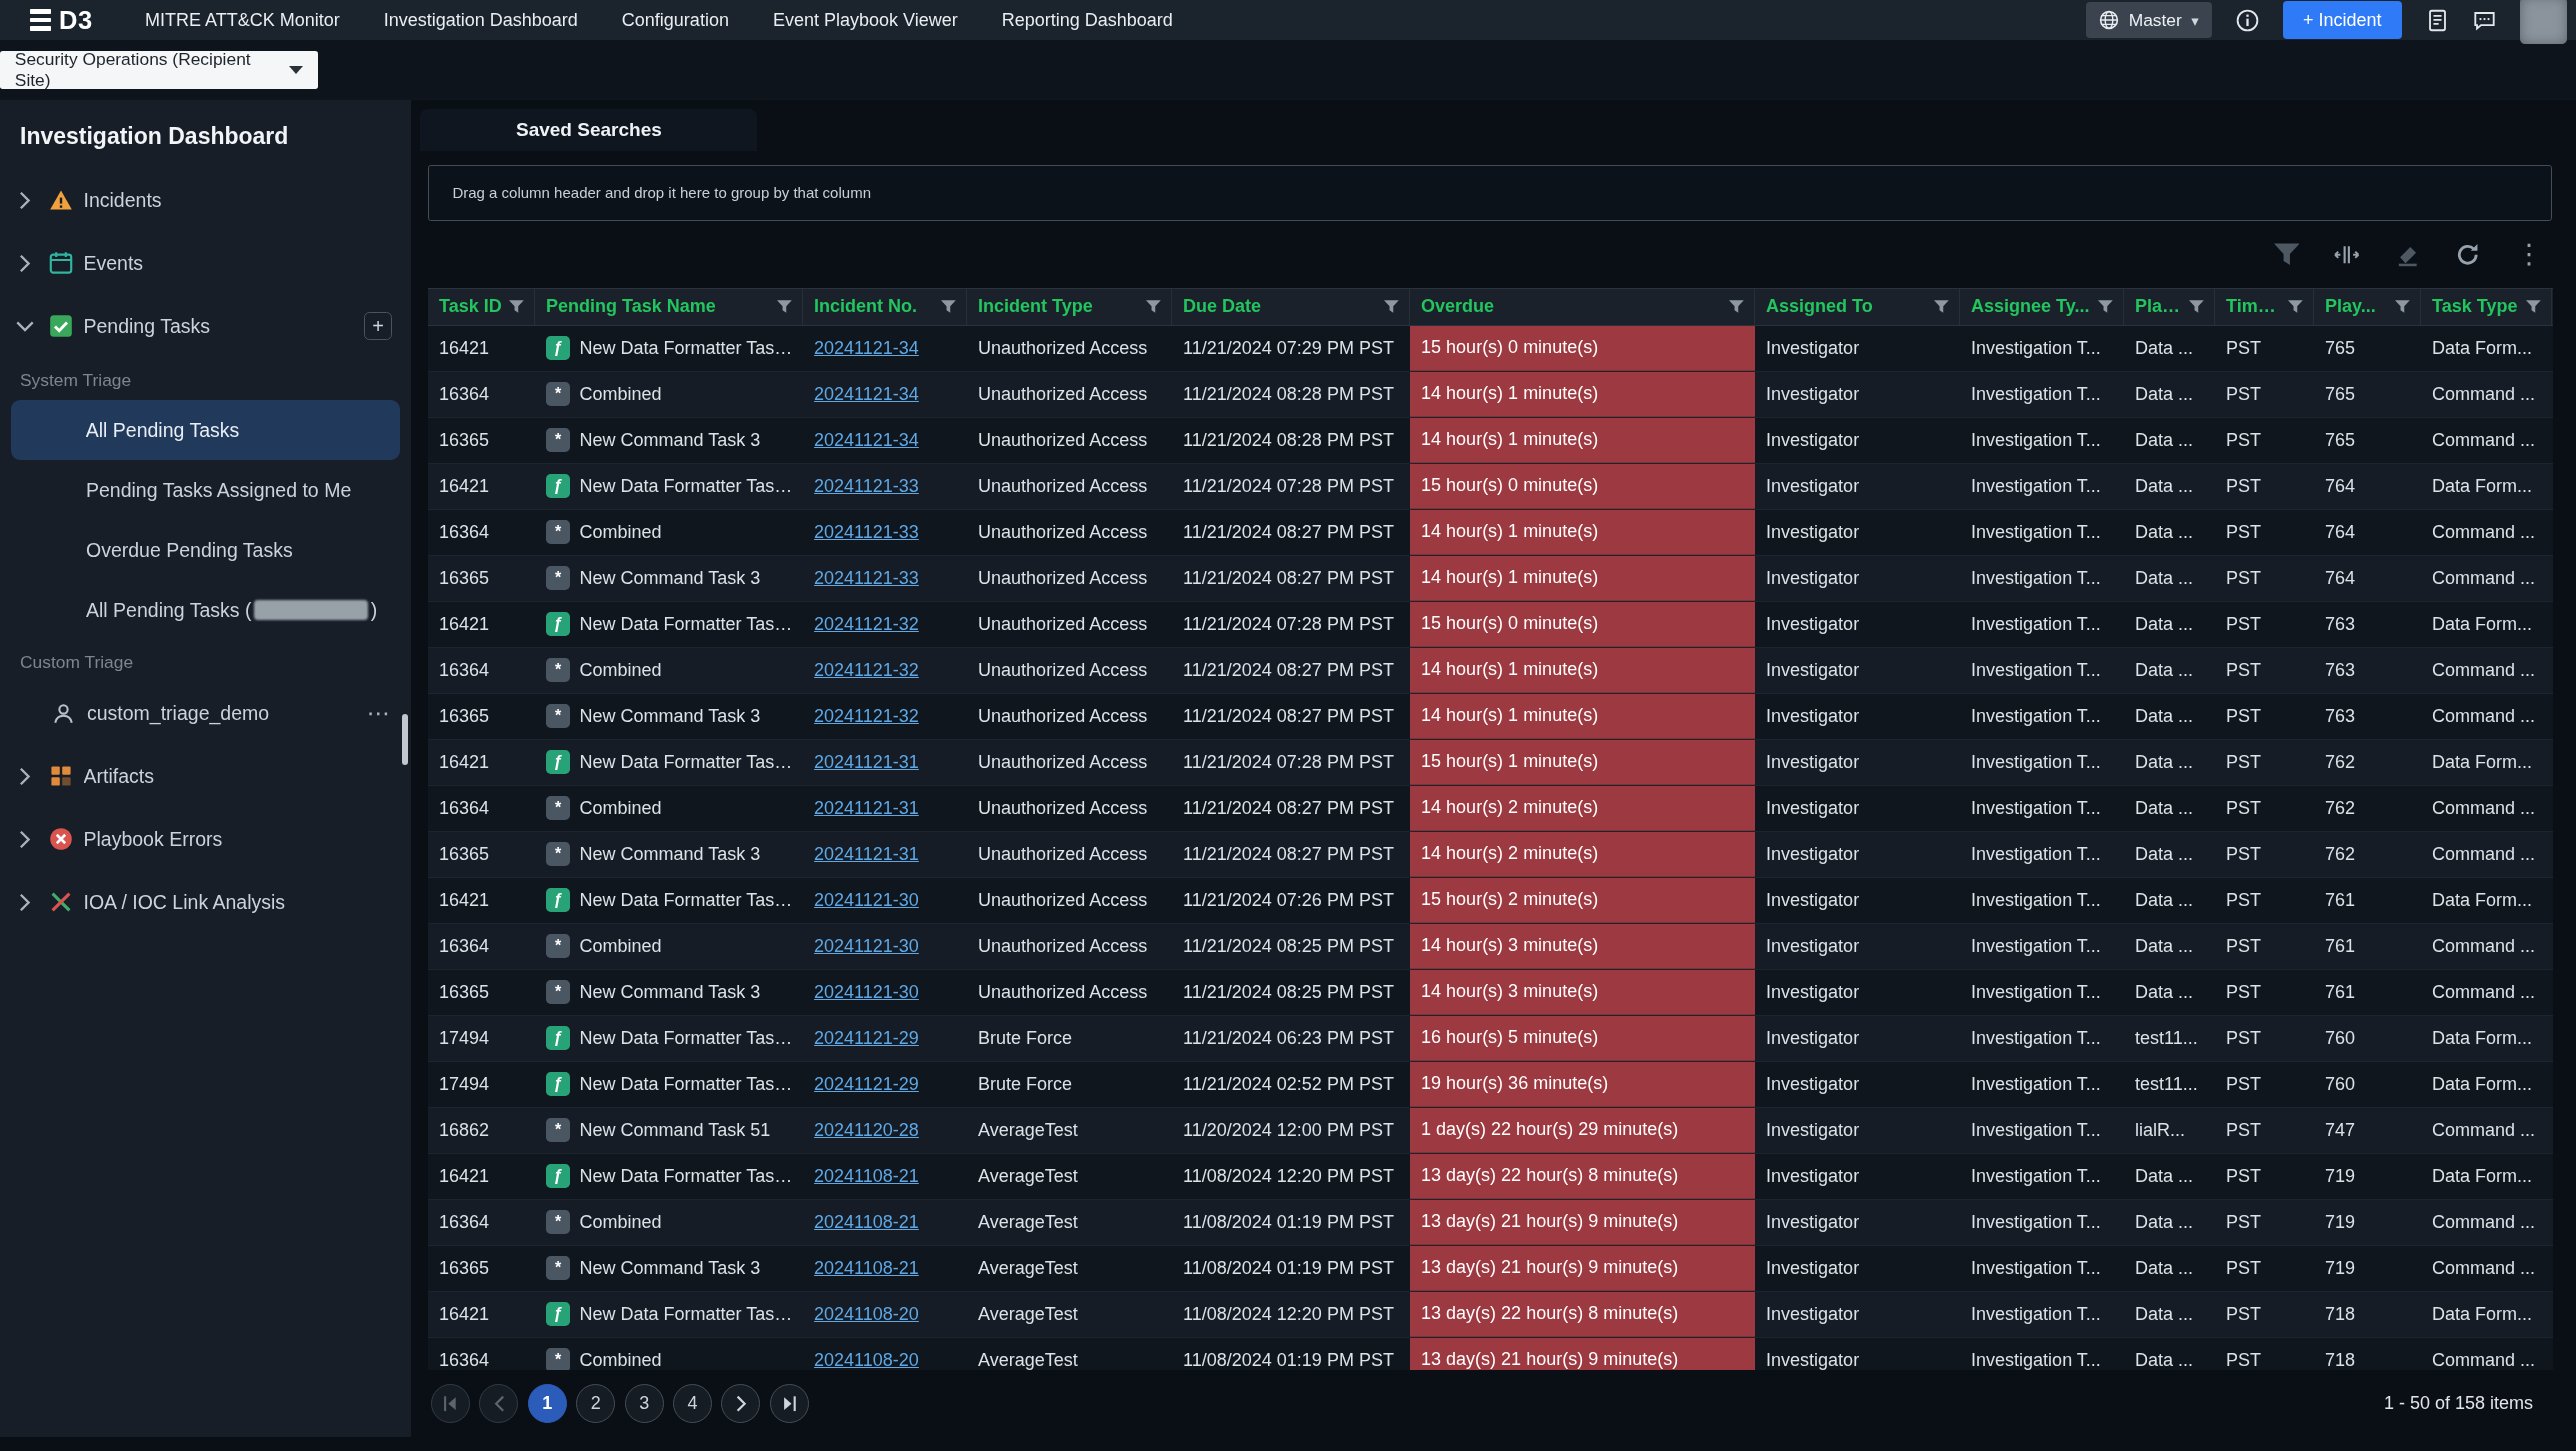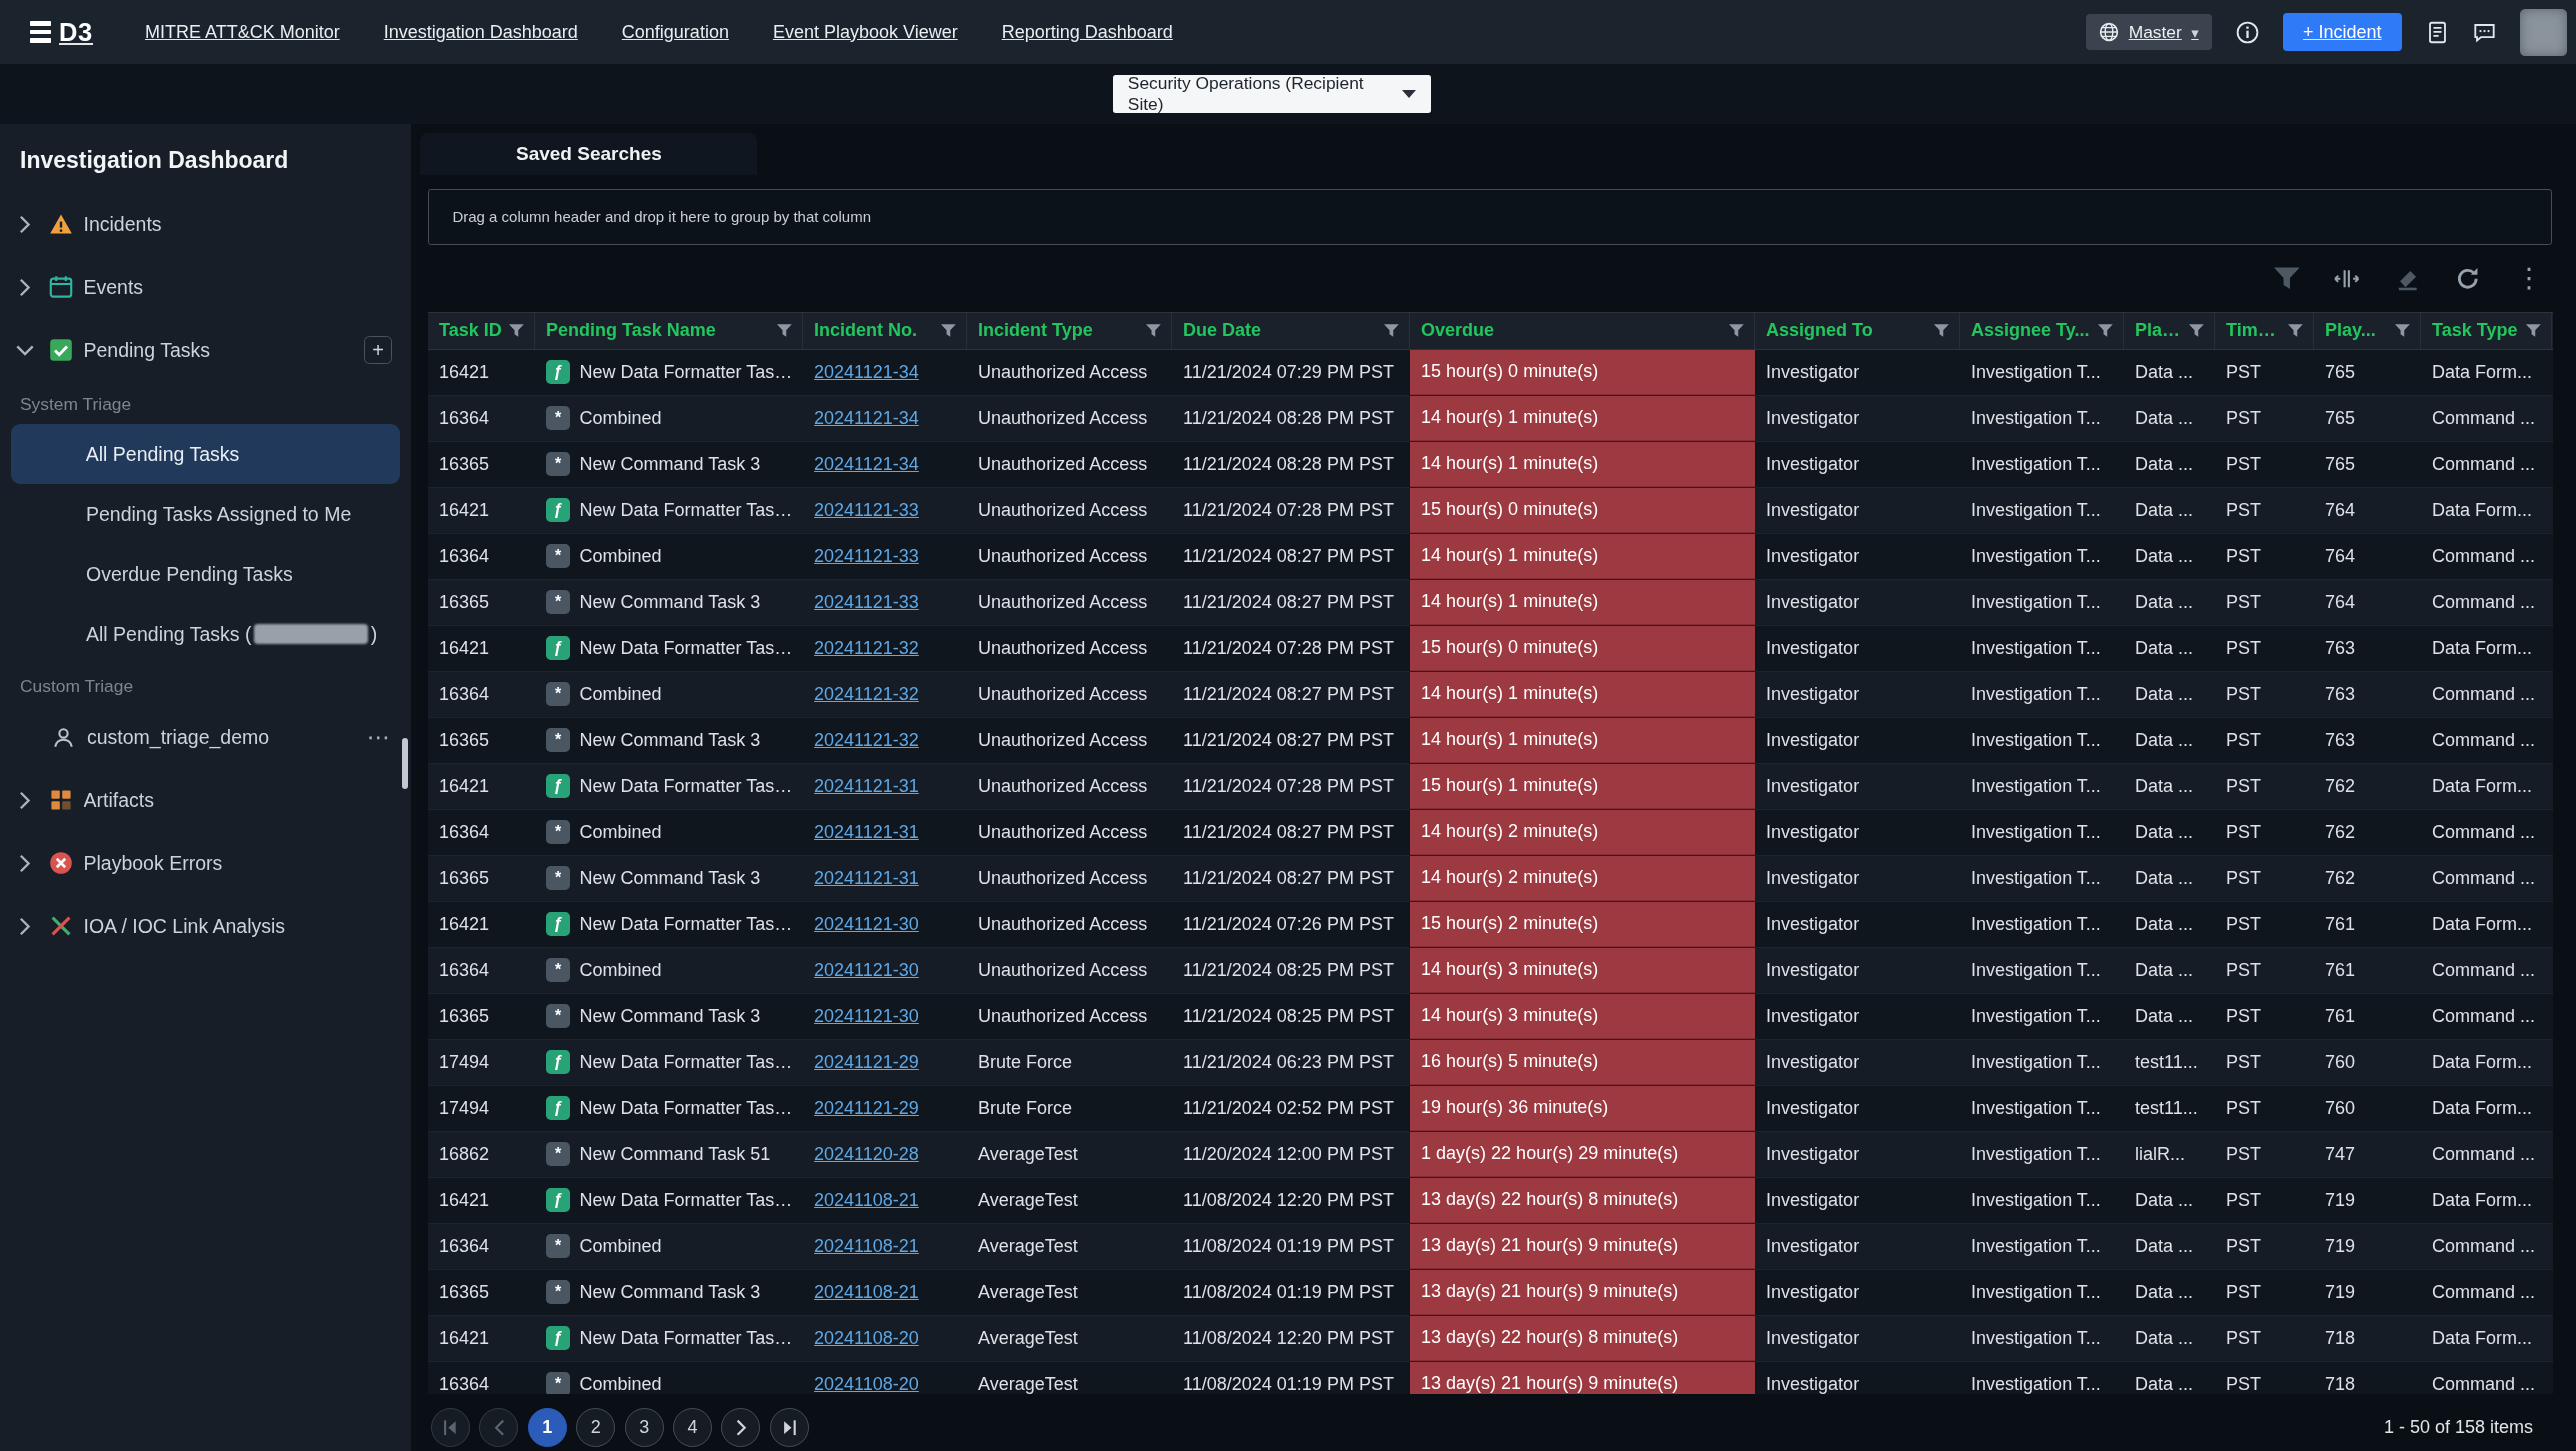--- a/index.html
+++ b/index.html
@@ -5,38 +5,38 @@
   *{box-sizing:border-box;margin:0;padding:0}
   html,body{width:2576px;height:1452px;overflow:hidden;background:#0a0f15;
     font-family:"Liberation Sans",sans-serif;color:#e3e7ec;}
   :root{
     --accent:#2e7af7; --overdue:#9d3940; --link:#5fa8e6;
     --sel:#21395a; --pgactive:#2b5cb9; --df:#27a377; --cmd:#4b5663;
   }
   svg{display:block}
 
   
-  .topnav{height:64px;background:#1b232d;display:flex;align-items:center;padding:0 9.4px 0 29.5px;text-decoration:underline;}
+  .topnav{height:40px;background:#1b232d;display:flex;align-items:center;padding:0 9.4px 0 29.5px;}
   .logo{display:flex;align-items:center;gap:8px;margin-right:52px;cursor:pointer}
   .logo-bars{display:flex;flex-direction:column;gap:4px}
   .logo-bars i{display:block;width:21.5px;height:4.7px;background:#fff;border-radius:0.7px}
   .logo-text{font-size:25.5px;font-weight:700;color:#fff;letter-spacing:0.7px}
   .nav-items{display:flex;gap:44px;font-size:18px;font-weight:500;color:#eaeef1;white-space:nowrap}
   .nav-item{cursor:pointer}
   .nav-right{margin-left:auto;display:flex;align-items:center;gap:24px}
   .master-pill{display:flex;align-items:center;gap:9.4px;background:#3a434e;border-radius:4px;height:36px;padding:0 13.4px;font-size:17.4px;color:#eef1f4;cursor:pointer}
   .master-pill svg{width:20px;height:20px;color:#e8ecef}
   .caret{font-size:14.8px;color:#cfd5db}
   .icon-btn{color:#e2e7ec;cursor:pointer}
   .icon-btn svg{width:23px;height:23px}
   .btn-incident{background:var(--accent);color:#fff;font-size:18px;font-weight:500;height:38px;padding:0 20px;border:none;border-radius:4px;cursor:pointer;white-space:nowrap}
   .avatar{width:47px;height:47px;border-radius:5.4px;background:#8b949d;box-shadow:inset 0 0 12px rgba(60,66,74,.6);cursor:pointer}
 
   
-  .strip{height:60px;background:#0e141b;display:flex;align-items:center;justify-content:center;padding-right:32px;border-bottom:0.7px solid #10161d}
+  .strip{height:60px;background:#0e141b;display:flex;align-items:center;justify-content:flex-start;padding-right:32px;border-bottom:0.7px solid #10161d}
   .site-select{width:318px;height:38px;background:#f4f6f8;color:#1d242c;border-radius:2.7px;display:flex;align-items:center;font-size:17.4px;padding:0 14.8px;cursor:pointer}
   .site-select .sel-caret{margin-left:auto;width:0;height:0;border-left:7.4px solid transparent;border-right:7.4px solid transparent;border-top:8.7px solid #2a313a}
 
   
   .content{display:flex;height:1337px}
   .sidebar{width:411px;background:#171e27;padding-top:17.4px;position:relative;flex-shrink:0}
   .main{flex:1;padding:9.4px 24px 0 17.4px;display:flex;flex-direction:column;background:#0a0f15;min-width:0}
 
   
   .sb-title{font-size:23px;font-weight:700;color:#f2f5f8;padding:5.4px 20px 19px 20px}

